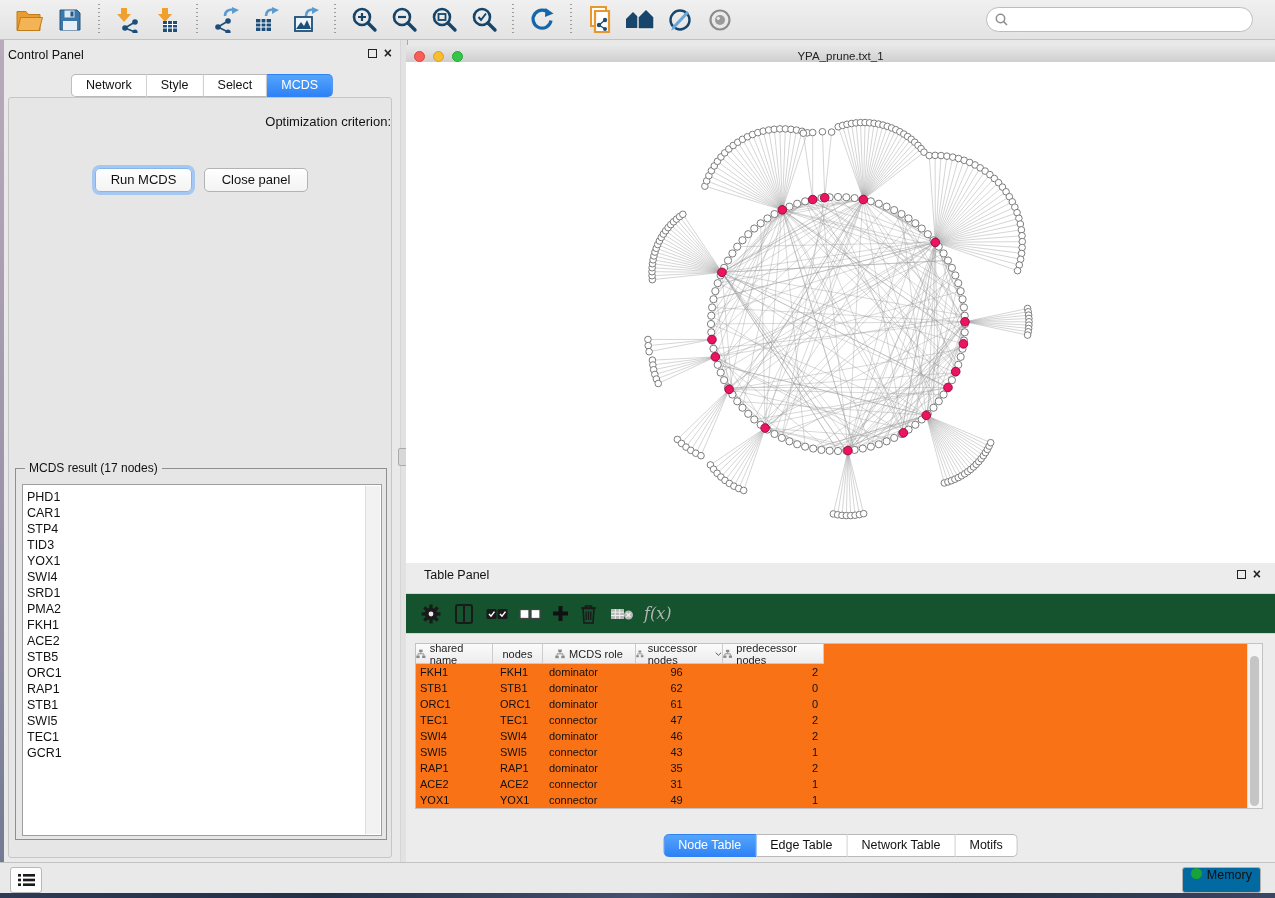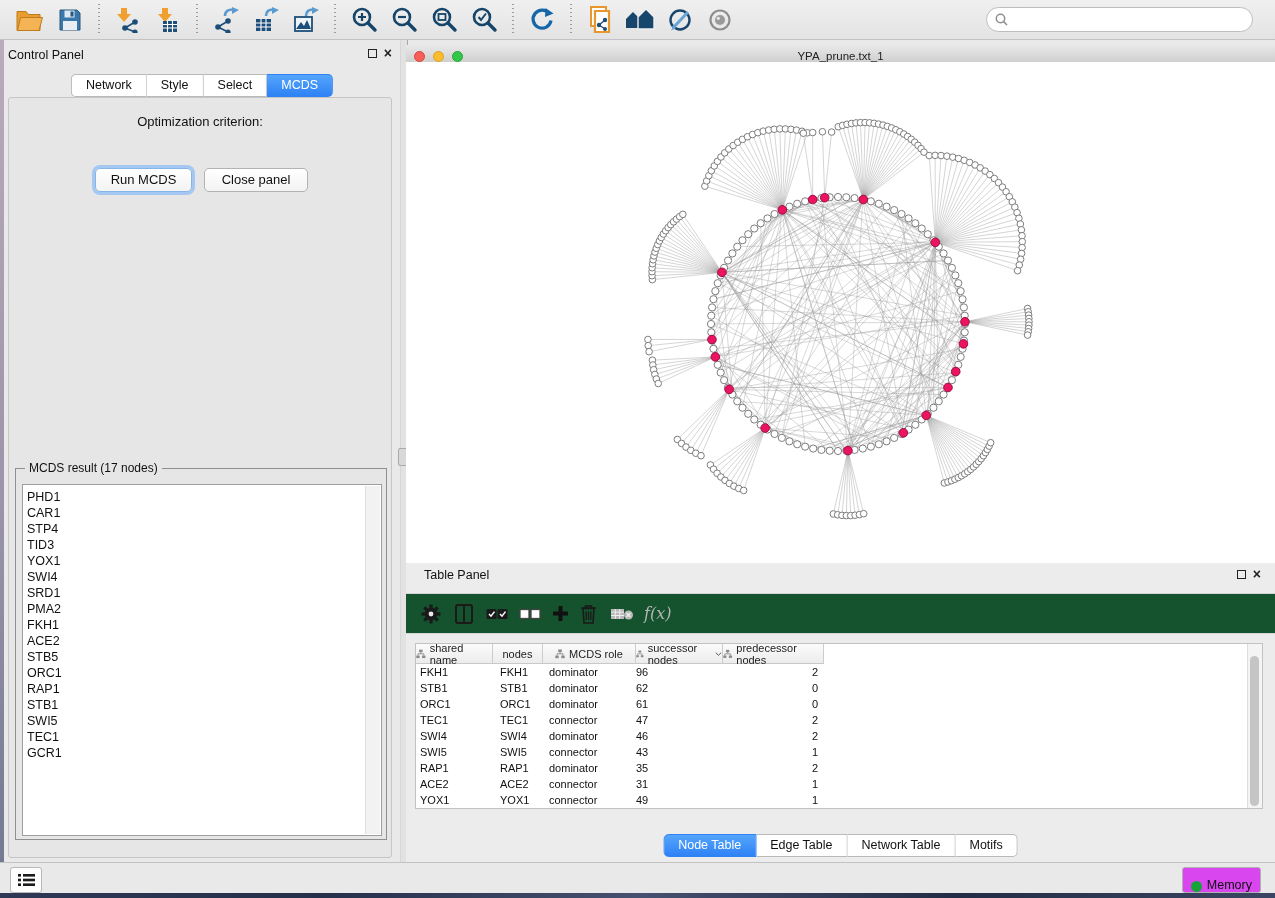--- a/index.html
+++ b/index.html
@@ -28,21 +28,21 @@
   .float-glyph{width:9px;height:9px;border:1.6px solid #222;display:inline-block;box-sizing:border-box}
   .close-glyph{font-size:14px;font-weight:bold;color:#222;line-height:10px}
   #cp-tabs{position:absolute;left:50%;top:29px;transform:translateX(-50%);display:flex}
   .seg{height:21px;line-height:21px;padding:0 14px;font-size:12.5px;background:#fff;
        border-top:1px solid #b9b9b9;border-bottom:1px solid #b9b9b9;border-right:1px solid #c6c6c6;white-space:nowrap}
   .seg:first-child{border-left:1px solid #b9b9b9;border-radius:5px 0 0 5px}
   .seg:last-child{border-right:1px solid #b9b9b9;border-radius:0 5px 5px 0}
   .seg.active{background:linear-gradient(#55a5fc,#2e82f5);color:#fff;border-color:#2e82f5}
   #cp-box{position:absolute;left:4px;top:52px;width:384px;height:761px;background:#e6e6e6;
           border:1px solid #c6c6c6;border-radius:3px;box-sizing:border-box}
-  #criterion-label{position:absolute;left:0;right:0;top:16px;text-align:center;font-size:13px}
+  #criterion-label{position:absolute;left:0;right:0;top:16px;text-align:right;font-size:13px}
   #criterion-select{position:absolute;left:36px;top:36px;width:315px;height:24px;background:#fff;
           border:1px solid #ababab;border-radius:5px;box-sizing:border-box;display:flex;align-items:center}
   #criterion-select .sel-text{flex:1;font-size:13px;padding-left:9px;white-space:nowrap;overflow:hidden}
   #criterion-select .stepper{width:20px;height:20px;margin-right:1px;border-radius:4px;
           background:linear-gradient(#5aa9fc,#2071f0);display:flex;flex-direction:column;align-items:center;justify-content:center;gap:2px}
   .btn{position:absolute;top:70px;height:24px;background:linear-gradient(#ffffff,#f3f3f3);
        border:1px solid #b3b3b3;border-radius:5px;font-size:13px;text-align:center;line-height:22px;box-sizing:border-box}
   #run-btn{left:86px;width:97px;border-color:#86b6e8;box-shadow:0 0 0 3px rgba(110,175,250,.55)}
   #close-btn{left:195px;width:104px}
   #result-group{position:absolute;left:6px;top:370px;width:372px;height:372px;
@@ -65,41 +65,41 @@
   .tl{width:11px;height:11px;border-radius:50%;margin-left:8px}
   #net-title{position:absolute;left:0;right:0;text-align:center;font-size:11.5px;color:#222}
   #net-canvas{position:absolute;left:0;top:17px;width:869px;height:501px;background:#fff}
   
   #table-panel{position:absolute;left:406px;top:563px;width:869px;height:299px;background:#ececec}
   #tp-toolbar{position:absolute;left:0;top:30px;right:0;height:41px;background:#14532d;
               border-top:1px solid #d4d4d4;border-bottom:1px solid #d4d4d4;
               display:flex;align-items:center;padding-left:15px;box-sizing:border-box}
   .tpico{display:flex;align-items:center;justify-content:center;height:24px}
   .fx{font-family:"DejaVu Serif",serif;font-style:italic;font-size:16px;color:#b5b5b5}
-  #tp-table{position:absolute;left:9px;top:80px;width:848px;height:166px;background:#ffffff;
+  #tp-table{position:absolute;left:9px;top:80px;width:848px;height:166px;background:#f97316;
             border:1px solid #c2c2c2;box-sizing:border-box;overflow:hidden}
   #tp-header{display:flex;height:19px;border-bottom:1px solid #c9c9c9;width:408px;
              background:linear-gradient(#fbfbfb,#ececec)}
   .hcell{display:flex;align-items:center;justify-content:center;gap:4px;font-size:11px;color:#222;
          border-right:1px solid #ccc;box-sizing:border-box;height:19px}
   .trow{display:flex;height:16px;align-items:center}
   .tcell{font-size:11px;box-sizing:border-box;white-space:nowrap;overflow:hidden}
   .c1{width:77px}.c2{width:50px}.c3{width:93px}.c4{width:87px}.c5{width:101px}
   .tcell.c1{padding-left:4px}.tcell.c2{padding-left:7px}.tcell.c3{padding-left:6px}
-  .tcell.c4{text-align:left;padding-right:6px}.tcell.c5{text-align:right;padding-right:6px}
+  .tcell.c4{text-align:center;padding-right:6px}.tcell.c5{text-align:right;padding-right:6px}
   #tp-vscroll{position:absolute;right:0;top:0;bottom:0;width:14px;background:#f4f4f4;border-left:1px solid #ddd}
   #tp-vthumb{position:absolute;left:2px;top:12px;width:9px;height:150px;background:#c5c5c5;border-radius:5px}
   #tp-tabs{position:absolute;left:50%;top:271px;transform:translateX(-50%);display:flex}
   
   #status-bar{position:absolute;left:0;top:862px;width:1275px;height:31px;background:#e9e9e9;
               border-top:1px solid #c2c2c2;box-sizing:border-box}
   #list-btn{position:absolute;left:10px;top:4px;width:30px;height:24px;background:#fdfdfd;
             border:1px solid #b8b8b8;border-radius:3px;display:flex;align-items:center;justify-content:center}
-  #memory-btn{position:absolute;right:14px;top:4px;height:24px;padding:0 8px;background:#d946ef;
-            border:1px solid #b0b0b0;border-radius:3px;display:flex;align-items:flex-end;gap:5px;font-size:12.5px}
+  #memory-btn{position:absolute;right:14px;top:4px;height:24px;padding:0 8px;background:#0369a1;
+            border:1px solid #b0b0b0;border-radius:3px;display:flex;align-items:flex-start;gap:5px;font-size:12.5px}
   #memory-btn .dot{width:11px;height:11px;border-radius:50%;background:#17a337}
 </style>
 </head>
 <body>
 
 <div id="toolbar">
   <span class="tico">
     <svg width="28" height="24" viewBox="0 0 28 24">
         <path d="M1 3.5 h9 l2.5 3 H24 v16 H1 z" fill="#e99c30" stroke="#bf7c18"></path>
         <path d="M4.5 9.5 h22 l-3.5 13 H1.5 z" fill="#f4b455" stroke="#bf7c18"></path>

